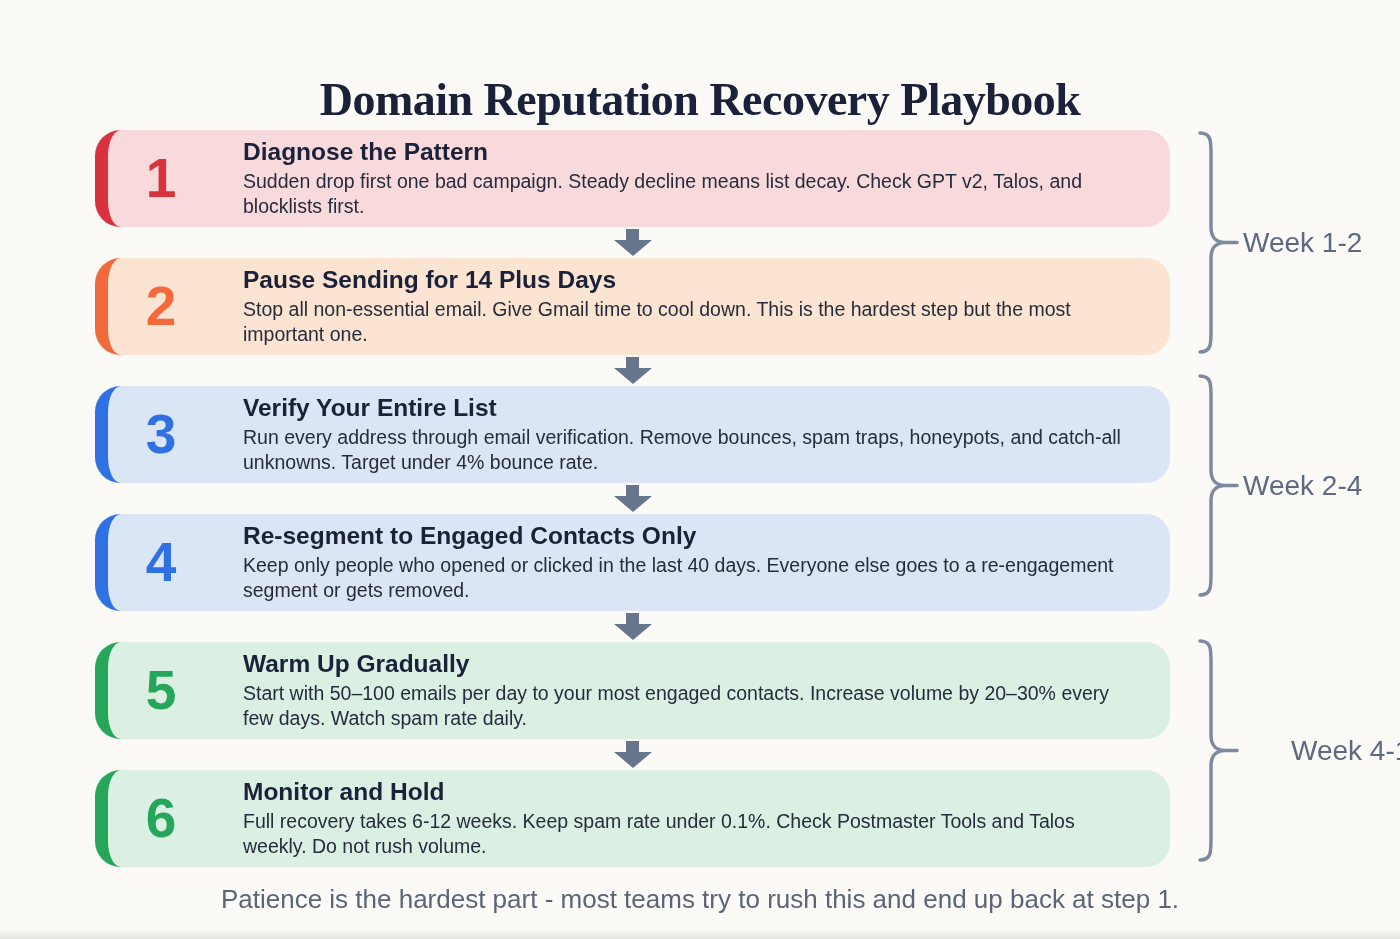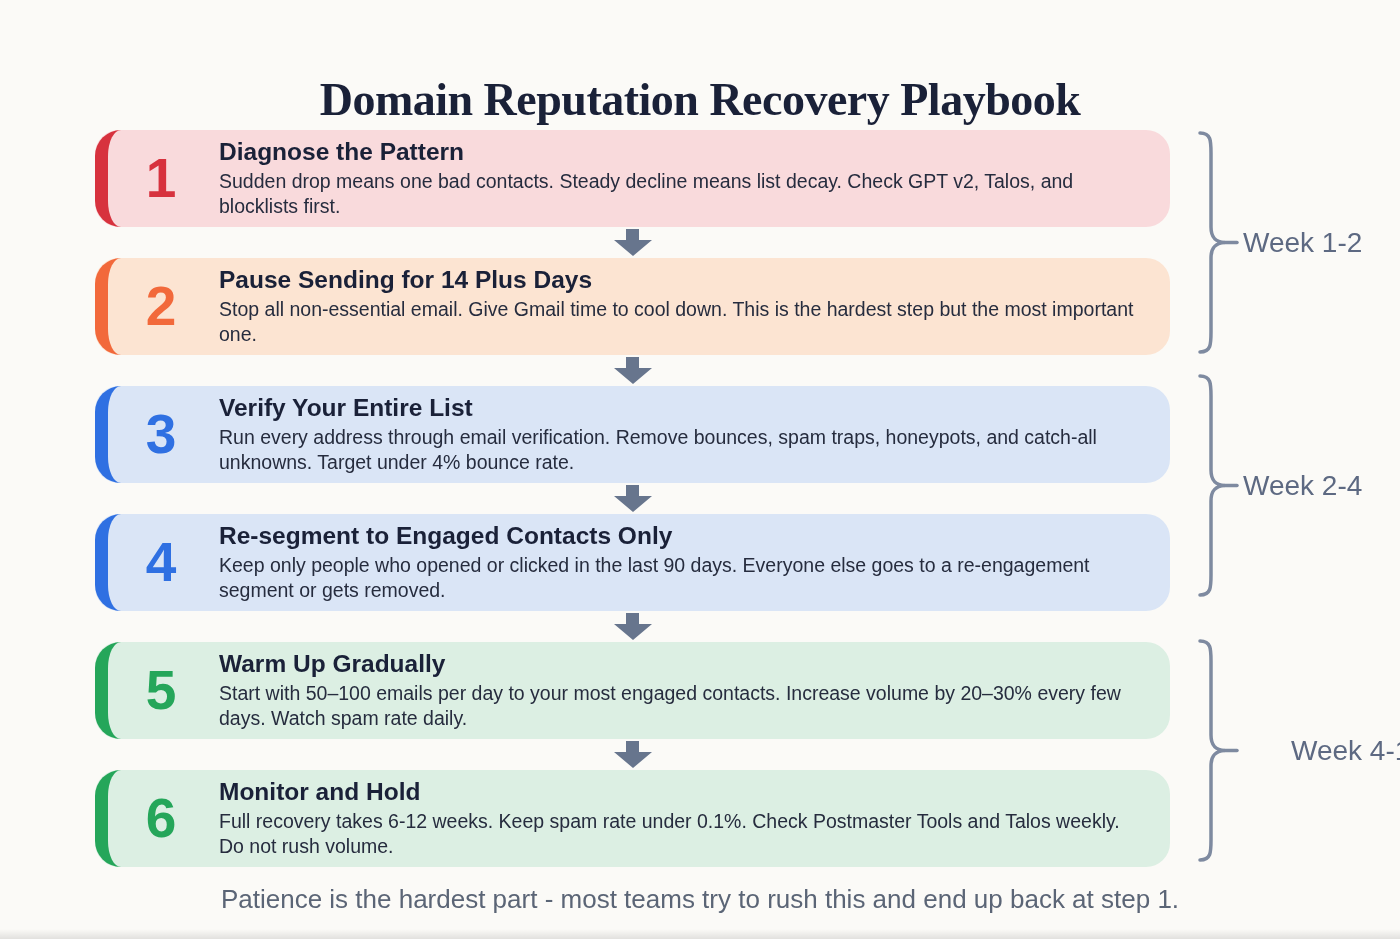--- a/index.html
+++ b/index.html
@@ -27,21 +27,21 @@
     position:absolute;left:0;top:0;height:100%;width:30px;
     border-left:13px solid var(--accent,#999);
     border-top-left-radius:26px;border-bottom-left-radius:26px;
     box-sizing:border-box;
   }
   .step .num{
     width:116px;flex:0 0 116px;text-align:center;
     font-size:55px;font-weight:bold;color:var(--accent,#999);
     line-height:1;margin-left:8px;
   }
-  .step .txt{flex:1;padding-right:30px;}
+  .step .txt{flex:1;padding-right:30px;margin-left:24px;}
   .step .txt h3{
     margin:0 0 3px 0;font-size:24.5px;font-weight:bold;
     color:var(--title,#1a2138);line-height:1.15;
   }
   .step .txt p{
     margin:0;font-size:19.5px;color:var(--body,#262c3e);
     line-height:1.3;max-width:935px;
   }
   .arrow-gap{height:31px;display:flex;flex-direction:column;align-items:center;justify-content:center;}
   .arrow{display:flex;flex-direction:column;align-items:center;}
@@ -70,21 +70,21 @@
 
   <h1 class="title">Domain Reputation Recovery Playbook</h1>
 
   <div class="steps-col">
 
     <div class="step" style="--accent: #d7323e; --bg: #f9dadc;">
       <span class="edge"></span>
       <div class="num">1</div>
       <div class="txt">
         <h3>Diagnose the Pattern</h3>
-        <p>Sudden drop means one bad contacts. Steady decline means list decay. Check GPT v2, Talos, and blocklists first.</p>
+        <p>Sudden drop first one bad campaign. Steady decline means list decay. Check GPT v2, Talos, and blocklists first.</p>
       </div>
     </div>
 
     <div class="arrow-gap">
       <div class="arrow">
         <div class="stem"></div>
           <div class="head"></div>
       </div>
     </div>
 
@@ -118,21 +118,21 @@
         <div class="stem"></div>
           <div class="head"></div>
       </div>
     </div>
 
     <div class="step" style="--accent: #2f70e2; --bg: #dae5f6;">
       <span class="edge"></span>
       <div class="num">4</div>
       <div class="txt">
         <h3>Re-segment to Engaged Contacts Only</h3>
-        <p>Keep only people who opened or clicked in the last 90 days. Everyone else goes to a re-engagement segment or gets removed.</p>
+        <p>Keep only people who opened or clicked in the last 40 days. Everyone else goes to a re-engagement segment or gets removed.</p>
       </div>
     </div>
 
     <div class="arrow-gap">
       <div class="arrow">
         <div class="stem"></div>
           <div class="head"></div>
       </div>
     </div>
 

